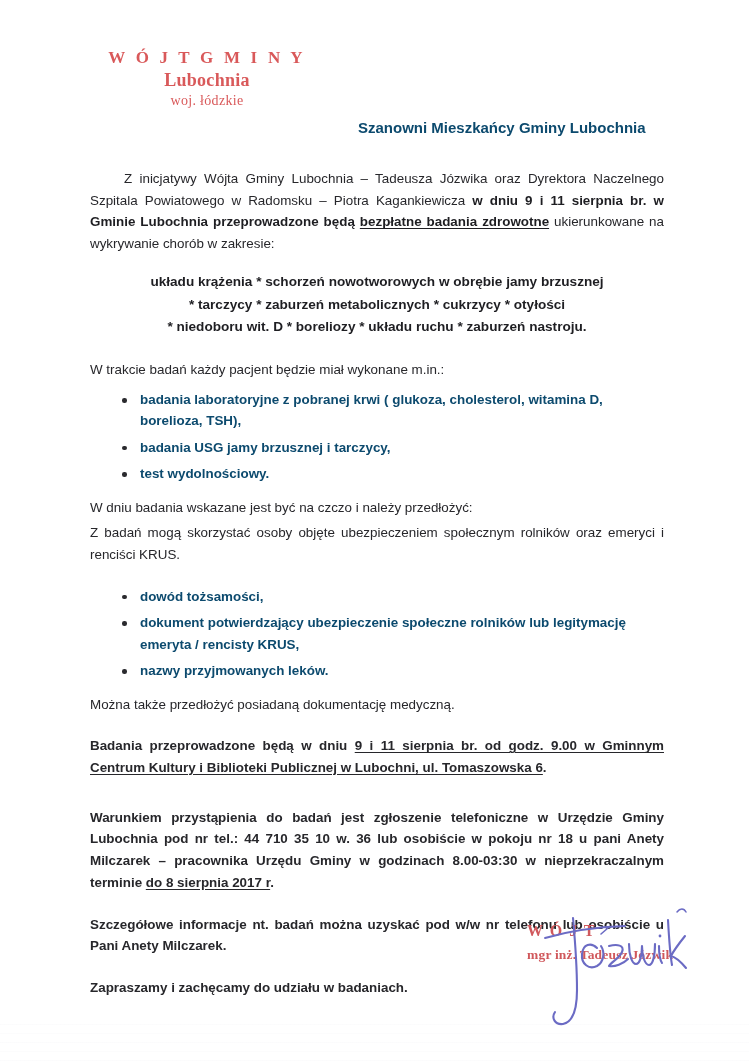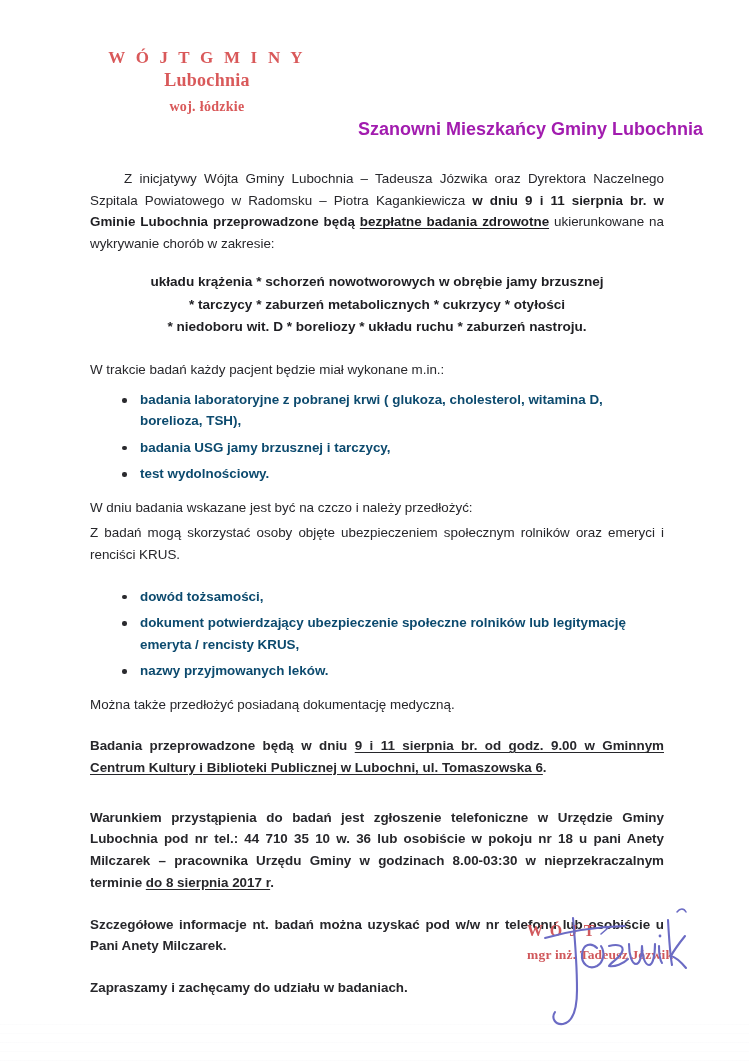--- a/index.html
+++ b/index.html
@@ -42,42 +42,42 @@
   }
   .lh-line2 {
     font-family: "Liberation Serif", serif;
     font-weight: bold;
     font-size: 18px;
     letter-spacing: 0.3px;
     margin-top: 2px;
   }
   .lh-line3 {
     font-family: "Liberation Serif", serif;
-    font-weight: bold;
+    font-weight: normal;
     font-size: 14px;
     letter-spacing: 0.3px;
-    margin-top: 8px;
+    margin-top: 2px;
   }
 
   
   .date-line {
     position: absolute;
     left: 358px;
     top: 52px;
     font-size: 13.5px;
     color: #2c2c30;
     white-space: nowrap;
   }
   .salutation {
     position: absolute;
     left: 358px;
     top: 119px;
-    font-size: 18px;
-    font-weight: bold;
-    color: #a21caf;
+    font-size: 15px;
+    font-weight: bold;
+    color: #0c4a6e;
     white-space: nowrap;
   }
 
   
   .body {
     position: absolute;
     left: 90px;
     top: 168px;
     width: 574px;
   }

